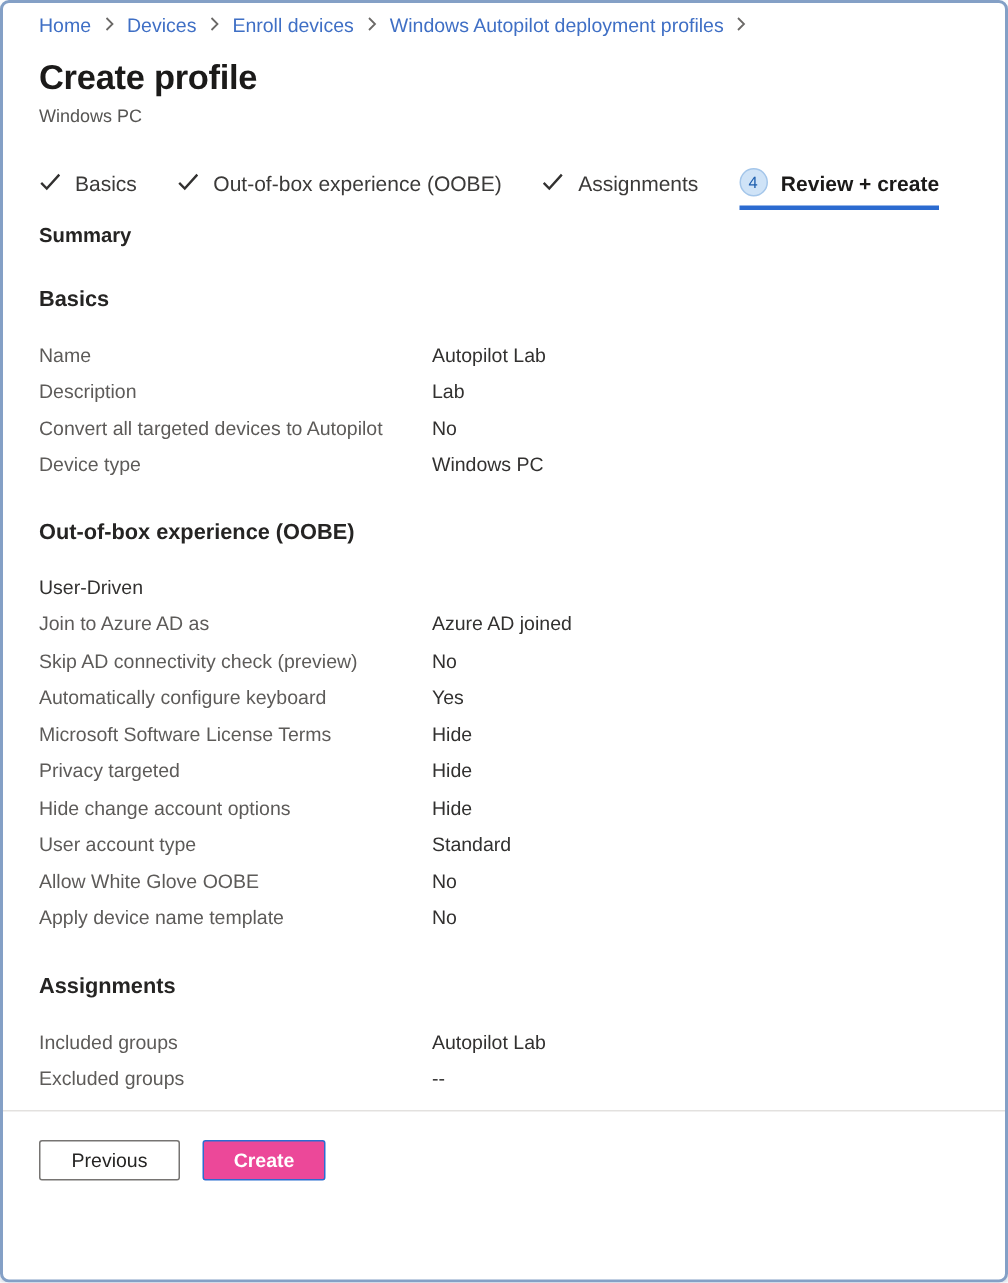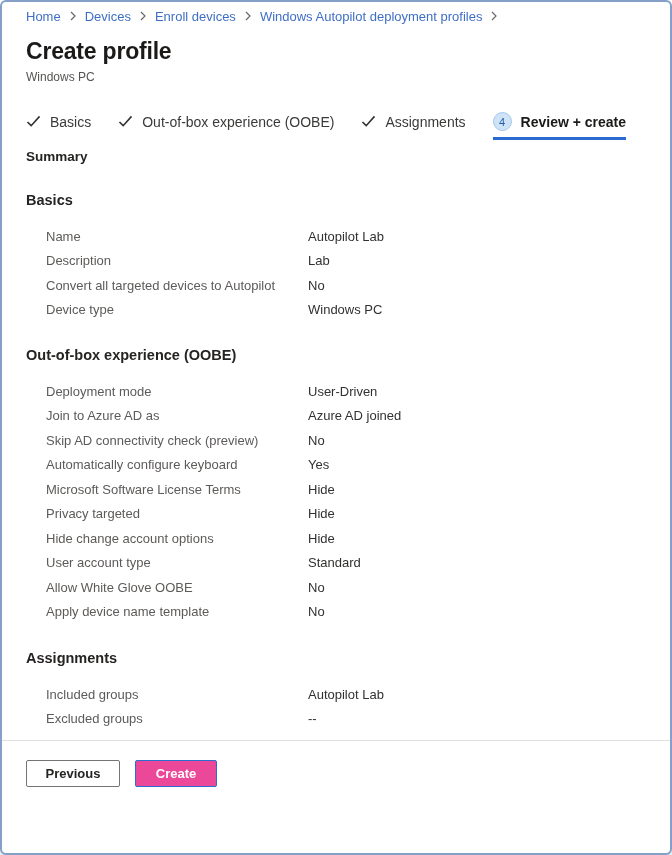--- a/index.html
+++ b/index.html
@@ -39,36 +39,36 @@
     background:#cfe3f7; border:1px solid #a4c6ea; color:#1e5fae;
     font-size:11px; font-weight:400;
     display:flex; align-items:center; justify-content:center;
   }
 
   
   .summary-label { margin-top:8px; font-size:13.5px; line-height:18px; font-weight:700; color:#252423; }
   .section-heading { font-size:14.5px; line-height:19px; font-weight:700; color:#252423; }
   .mt-basics { margin-top:25px; }
   .mt-section { margin-top:24px; }
-  .rows { margin-top:14px;margin-left:20px; }
+  .rows { margin-top:14px; }
   .row { display:flex; align-items:center; height:24.5px; font-size:13px; }
   .row .lbl { width:262px; color:#5d5b59; flex:none; }
   .row .val { color:#323130; }
 
   
   .divider { margin-top:9px; border-top:1px solid #e3e1df; width:100%; }
   .footer { display:flex; align-items:center; margin-top:19px; padding-left:24px; }
   .btn {
     height:27px; font-size:13px; font-family:inherit;
     border-radius:2px; cursor:pointer; display:inline-flex;
     align-items:center; justify-content:center;
   }
   .btn-secondary {
     background:#ffffff; border:1px solid #767472; color:#252423;
-    width:94px; font-weight:700;
+    width:94px; font-weight:400;
   }
   .btn-primary {
     background:#ec4899; border:1px solid #2b6cd0; color:#ffffff;
     width:82px; margin-left:15px; font-weight:600;
   }
 </style>
 </head>
 <body>
 
 <div class="page">
@@ -153,21 +153,20 @@
       </div>
       <div class="row">
         <span class="lbl">Device type</span>
         <span class="val">Windows PC</span>
       </div>
     </div>
 
     <div class="section-heading mt-section">Out-of-box experience (OOBE)</div>
     <div class="rows">
       <div class="row">
-        <span class="lbl">Deployment mode</span>
         <span class="val">User-Driven</span>
       </div>
       <div class="row">
         <span class="lbl">Join to Azure AD as</span>
         <span class="val">Azure AD joined</span>
       </div>
       <div class="row">
         <span class="lbl">Skip AD connectivity check (preview)</span>
         <span class="val">No</span>
       </div>

